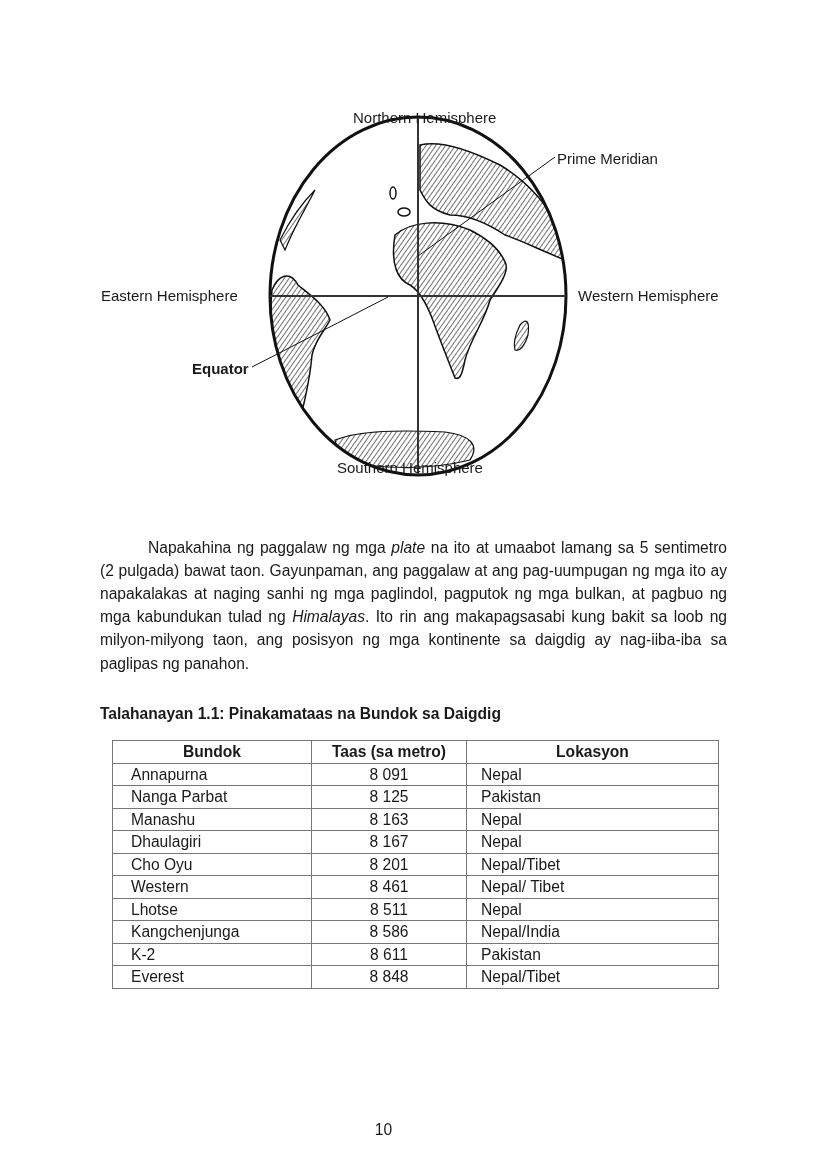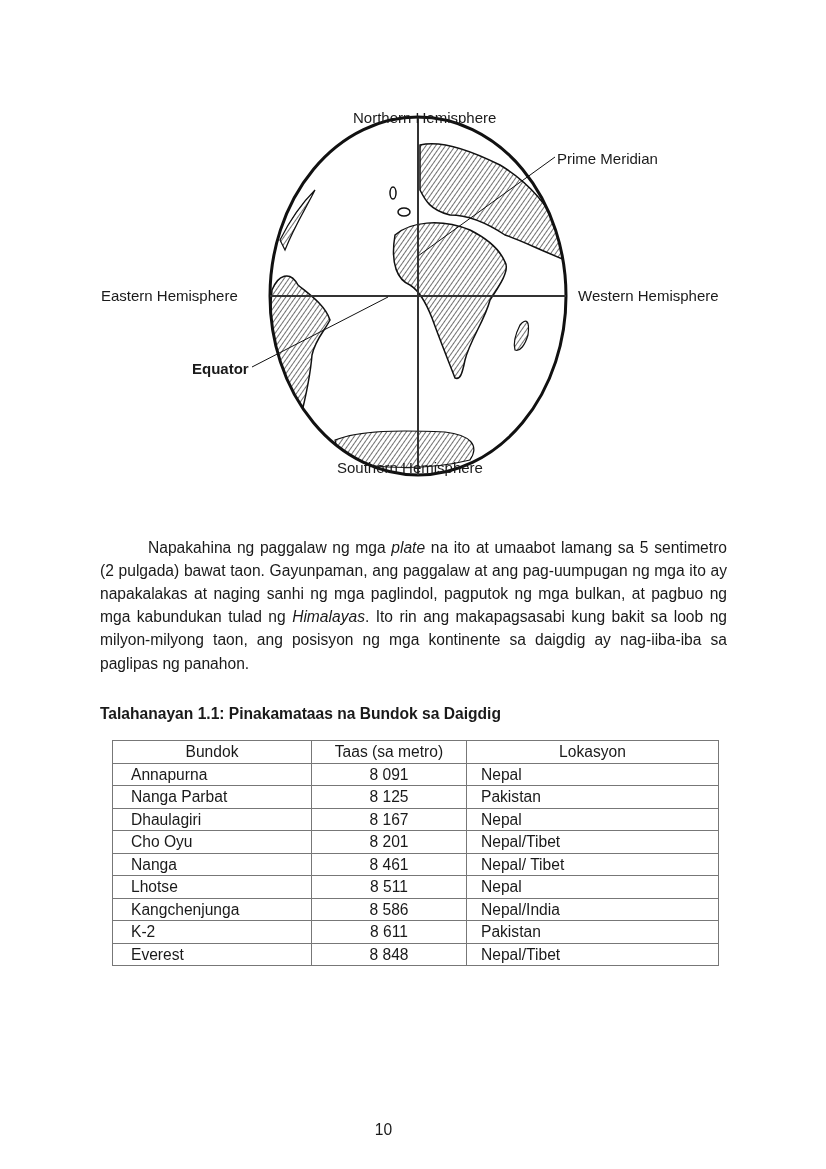--- a/index.html
+++ b/index.html
@@ -4,21 +4,21 @@
 <style>
   html, body { margin:0; padding:0; background:#fff; }
   body { width:826px; height:1169px; position:relative; font-family:"Liberation Sans", sans-serif; color:#1a1a1a; overflow:hidden; }
   .lbl { position:absolute; font-size:15px; white-space:nowrap; }
   #figure { position:absolute; left:0; top:0; width:826px; height:500px; }
   .para { position:absolute; left:100px; top:520px; width:627px; font-size:15.6px; line-height:23.2px; text-align:justify; text-align-last:left; }
   .para .indent { display:inline-block; width:48px; }
   .caption { position:absolute; left:100px; top:705px; font-size:15.6px; font-weight:bold; }
   table { position:absolute; left:112px; top:740px; width:607px; border-collapse:collapse; font-size:15.6px; }
   td, th { border:1px solid #777; padding:0; height:21.5px; line-height:21.5px; }
-  th { font-weight:normal; text-align:center; }
+  th { font-weight:bold; text-align:center; }
   td.c1 { padding-left:18px; width:180px;margin-top:32px; }
   td.c2 { text-align:center; width:154px; }
   td.c3 { padding-left:14px; }
   .pagenum { position:absolute; left:0; width:767px; top:1121px; text-align:center; font-size:15.6px; }
 </style>
 </head>
 <body>
 
 <div id="figure">
   <svg width="826" height="500">
@@ -78,31 +78,36 @@
         <td class="c1">Annapurna</td>
         <td class="c2">8 091</td>
         <td class="c3">Nepal</td>
       </tr>
       <tr>
         <td class="c1">Nanga Parbat</td>
         <td class="c2">8 125</td>
         <td class="c3">Pakistan</td>
       </tr>
       <tr>
+        <td class="c1">Manashu</td>
+        <td class="c2">8 163</td>
+        <td class="c3">Nepal</td>
+      </tr>
+      <tr>
         <td class="c1">Dhaulagiri</td>
         <td class="c2">8 167</td>
         <td class="c3">Nepal</td>
       </tr>
       <tr>
         <td class="c1">Cho Oyu</td>
         <td class="c2">8 201</td>
         <td class="c3">Nepal/Tibet</td>
       </tr>
       <tr>
-        <td class="c1">Nanga</td>
+        <td class="c1">Western</td>
         <td class="c2">8 461</td>
         <td class="c3">Nepal/ Tibet</td>
       </tr>
       <tr>
         <td class="c1">Lhotse</td>
         <td class="c2">8 511</td>
         <td class="c3">Nepal</td>
       </tr>
       <tr>
         <td class="c1">Kangchenjunga</td>

